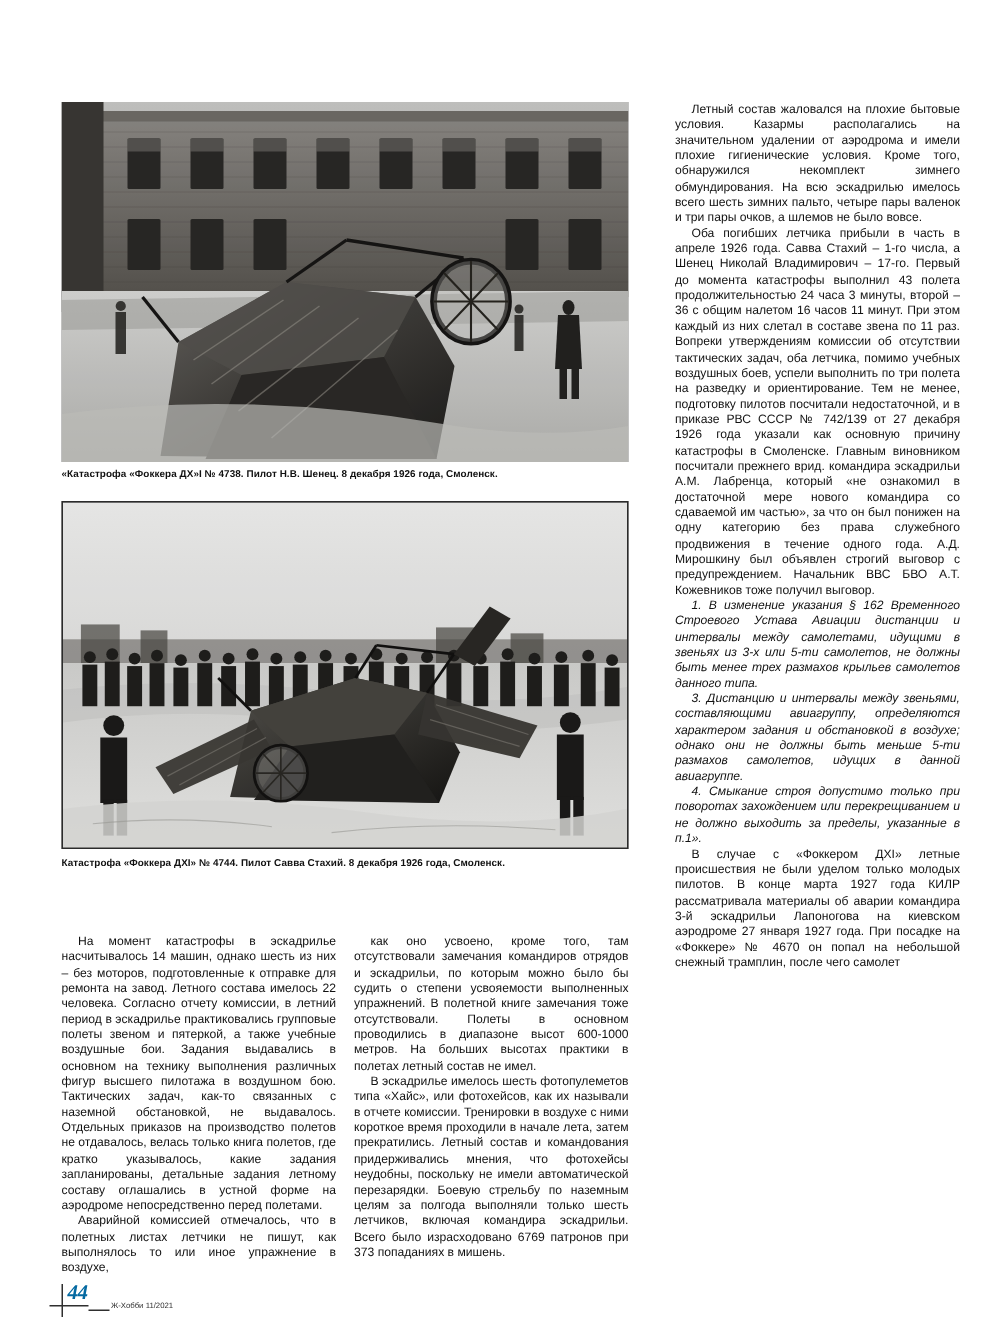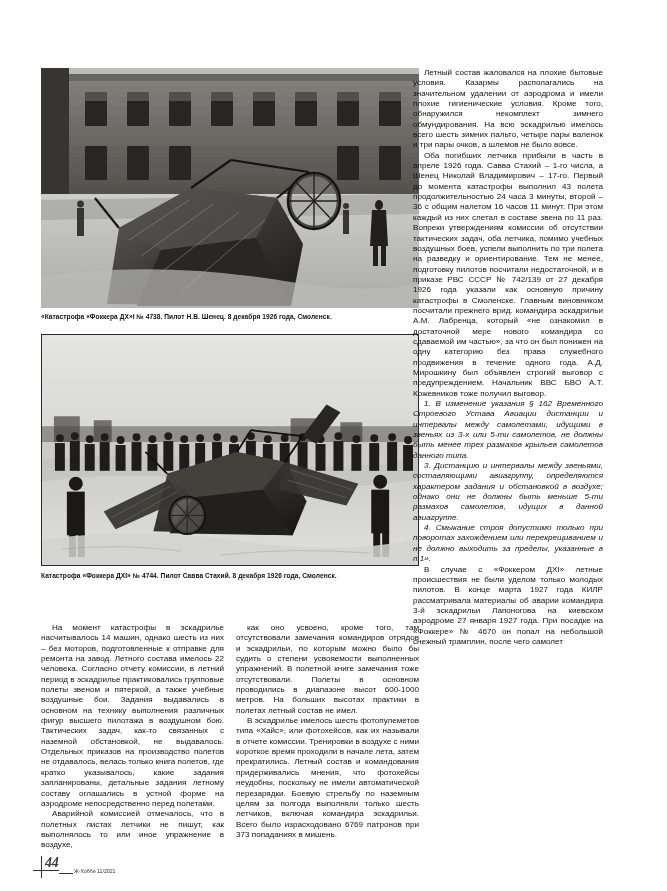--- a/index.html
+++ b/index.html
@@ -37,21 +37,21 @@
     margin: 0;
     text-indent: 11px;
   }
   .col p.ital {
     font-style: italic;
     font-weight: normal;
   }
 
   #col-left  { left: 41px;  width: 183px; }
   #col-mid   { left: 236px; width: 183px; }
-  #col-right { left: 413px; width: 190px; }
+  #col-right { left: 450px; width: 190px; }
 
   
   #col-left, #col-mid { top: 623px; }
 
   
   .photo {
     position: absolute;
     overflow: hidden;
     background: #8a8a8a;
   }
@@ -109,21 +109,21 @@
     background: #2f2f2f;
   }
   #page-number {
     position: absolute;
     left: 12px;
     top: -1px;
     font-family: "Liberation Serif", serif;
     font-style: italic;
     font-weight: bold;
     font-size: 14px;
-    color: #404040;
+    color: #0369a1;
     letter-spacing: -0.3px;
   }
   #footer-rule {
     position: absolute;
     left: 26px;
     top: 17px;
     width: 14px;
     height: 1px;
     background: #2f2f2f;
   }

